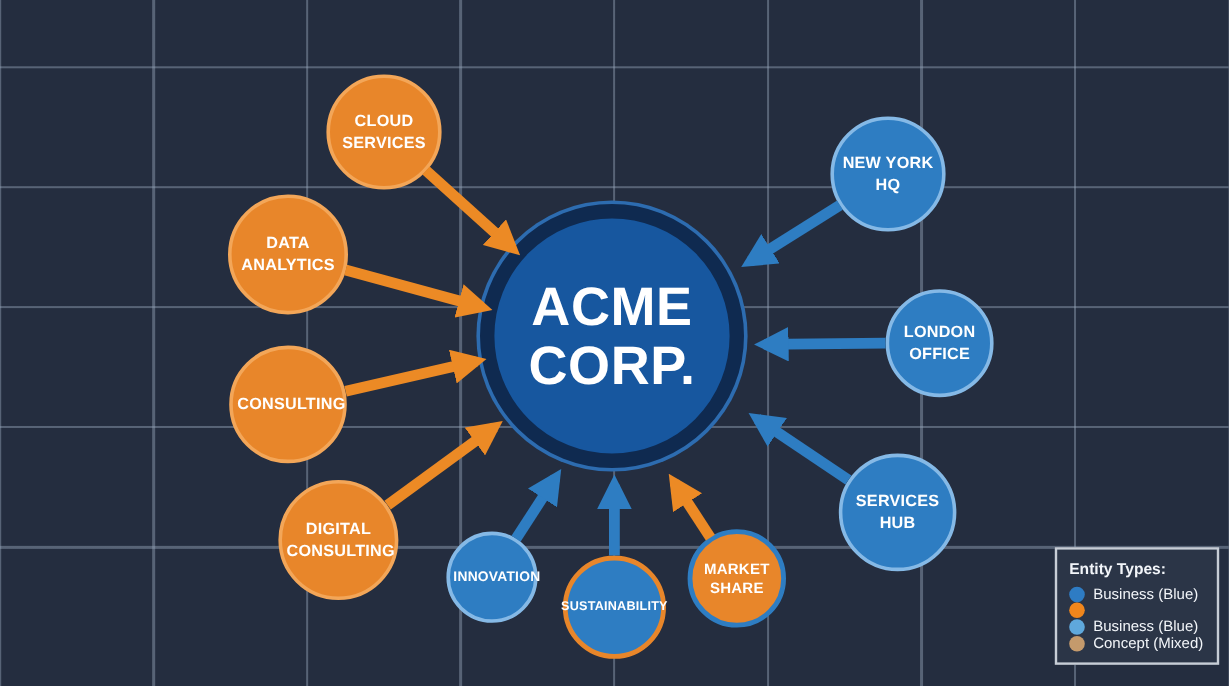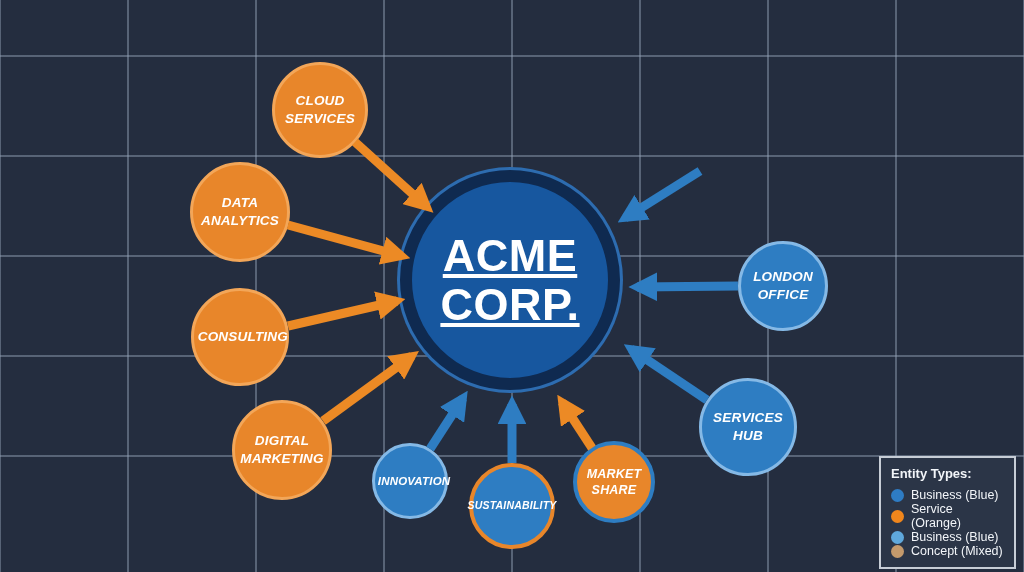--- a/index.html
+++ b/index.html
@@ -18,21 +18,21 @@
   svg.arrows{position:absolute;left:0;top:0;z-index:3;pointer-events:none;}
   .arrow{fill:none;stroke-width:9;}
   .arrow.blue{stroke:var(--arrow-blue,#2e7dc2);}
   .arrow.orange{stroke:var(--arrow-orange,#ec8a25);}
 
   .node{
     position:absolute;z-index:2;border-radius:50%;
     display:flex;align-items:center;justify-content:center;
     text-align:center;color:#fff;font-weight:700;
   }
-  .node .lbl{display:block;width:92%;font-size:13.5px;line-height:1.3;letter-spacing:.2px;font-style:italic;}
+  .node .lbl{display:block;width:92%;font-size:13.5px;line-height:1.3;letter-spacing:.2px;}
   .service{background:var(--service-fill,#e8862a);border:3px solid var(--service-border,#f3a658);}
   .business{background:var(--business-fill,#2e7dc2);border:3px solid var(--business-border,#85b9e6);}
   .mixed-sb{background:var(--business-fill,#2e7dc2);border:4px solid var(--service-fill,#e8862a);}
   .mixed-ms{background:var(--service-fill,#e8862a);border:4px solid var(--arrow-blue,#2e7dc2);}
 
   #node-cloud{left:272px;top:62px;width:96px;height:96px;}
   #node-data{left:190px;top:162px;width:100px;height:100px;}
   #node-consulting{left:191px;top:288px;width:98px;height:98px;}
   #node-digital{left:232px;top:400px;width:100px;height:100px;}
   #node-ny{left:692px;top:97px;width:96px;height:96px;}
@@ -44,21 +44,21 @@
   #node-sustainability .lbl{font-size:10.5px;white-space:nowrap;width:auto;}
   #node-market{left:573px;top:441px;width:82px;height:82px;}
   #node-market .lbl{font-size:12.5px;}
 
   #node-center{
     left:400px;top:170px;width:220px;height:220px;z-index:2;
     background:var(--center-fill,#17579f);
     border:12px solid var(--center-ring,#0f2a50);
     box-shadow:0 0 0 3px var(--center-outline,#2d6cb0);
   }
-  .center-text{font-size:45px;line-height:1.1;font-weight:700;letter-spacing:.5px;text-decoration:underline;}
+  .center-text{font-size:45px;line-height:1.1;font-weight:700;letter-spacing:.5px;}
 
   .legend{
     position:absolute;z-index:4;left:879px;top:456px;width:137px;
     background:var(--legend-bg,#2b3547);
     border:2px solid var(--legend-border,#c7cdd6);
     padding:8px 10px 9px 10px;color:#f2f5f9;
   }
   .legend-title{font-size:13px;font-weight:700;margin-bottom:7px;}
   .legend-item{display:flex;align-items:center;gap:7px;margin-top:0;font-size:12.5px;}
   .legend-dot{width:13px;height:13px;border-radius:50%;flex:0 0 13px;}
@@ -99,23 +99,26 @@
   <div class="node service" id="node-cloud">
     <span class="lbl">CLOUD SERVICES</span>
   </div>
   <div class="node service" id="node-data">
     <span class="lbl">DATA ANALYTICS</span>
   </div>
   <div class="node service" id="node-consulting">
     <span class="lbl">CONSULTING</span>
   </div>
   <div class="node service" id="node-digital">
-    <span class="lbl">DIGITAL MARKETING</span>
+    <span class="lbl">DIGITAL CONSULTING</span>
   </div>
 
+  <div class="node business" id="node-ny">
+    <span class="lbl">NEW YORK HQ</span>
+  </div>
   <div class="node business" id="node-london">
     <span class="lbl">LONDON OFFICE</span>
   </div>
   <div class="node business" id="node-singapore">
     <span class="lbl">SERVICES HUB</span>
   </div>
 
   <div class="node business" id="node-innovation">
     <span class="lbl">INNOVATION</span>
   </div>
@@ -127,21 +130,20 @@
   </div>
 
   <div class="legend">
     <div class="legend-title">Entity Types:</div>
     <div class="legend-item">
       <span class="legend-dot" style="background: rgb(46, 124, 196);"></span>
       <span>Business (Blue)</span>
     </div>
     <div class="legend-item">
       <span class="legend-dot" style="background: rgb(240, 134, 28);"></span>
-      <span>Service (Orange)</span>
     </div>
     <div class="legend-item">
       <span class="legend-dot" style="background: rgb(95, 168, 220);"></span>
       <span>Business (Blue)</span>
     </div>
     <div class="legend-item">
       <span class="legend-dot" style="background: rgb(196, 154, 108);"></span>
       <span>Concept (Mixed)</span>
     </div>
   </div>

